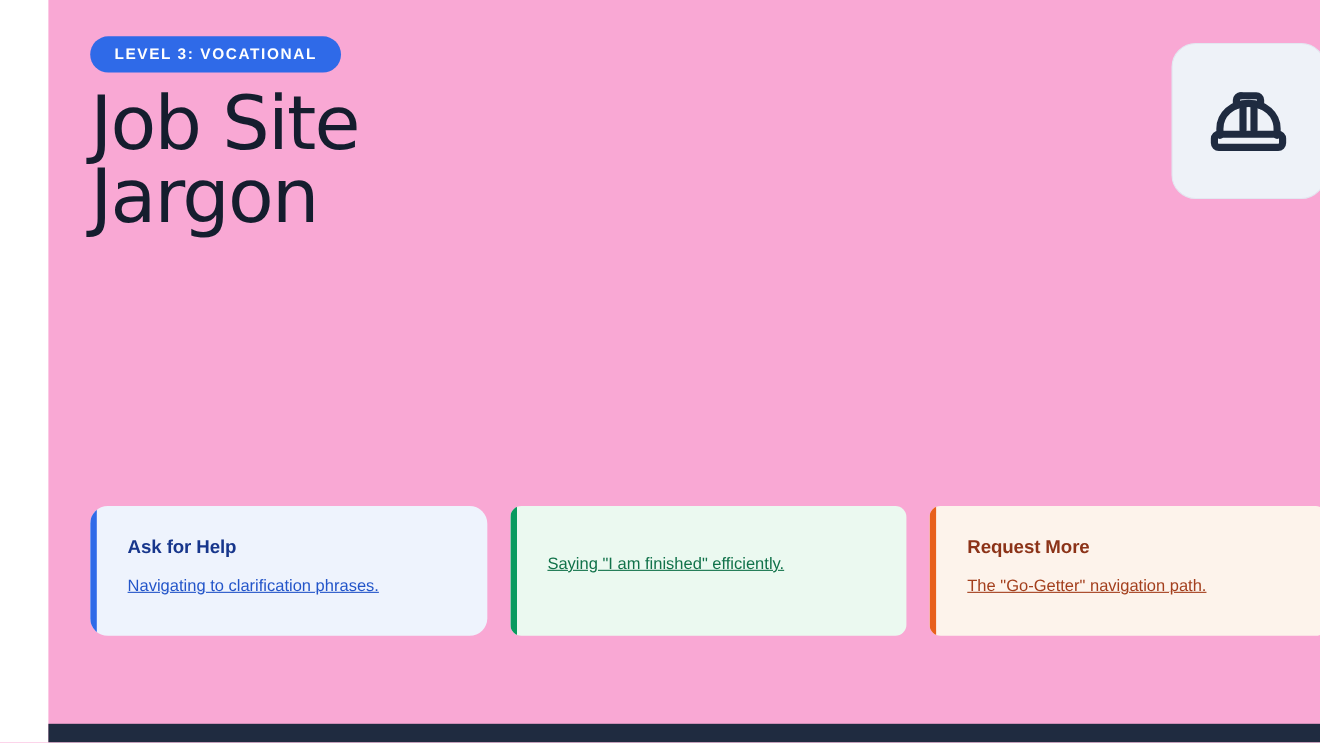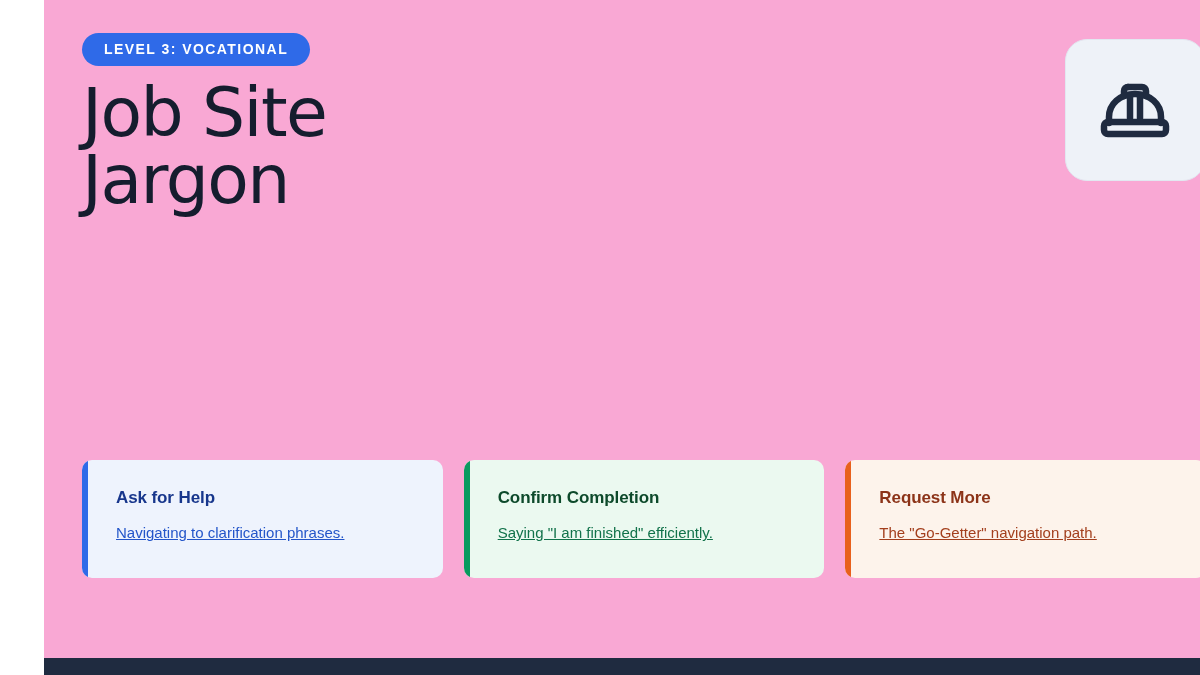--- a/index.html
+++ b/index.html
@@ -112,21 +112,21 @@
 
   .card-desc {
     margin-top: 15px;
     font-size: 15px;
     font-weight: normal;
     line-height: 1.3;
     text-decoration: underline;
   }
 
   
-  .card.blue   { background: #eef3fd; }
+  .card.blue   { background: #eef3fd; border-radius: 16px; }
   .card.blue   .card-accent { background: #2f6ae8; }
   .card.blue   .card-title { color: #17368c; }
   .card.blue   .card-desc  { color: #2355c9; }
 
   .card.green  { background: #ebf9f0; }
   .card.green  .card-accent { background: #099a5f; }
   .card.green  .card-title { color: #0d4a2b; }
   .card.green  .card-desc  { color: #11724a; }
 
   .card.orange { background: #fdf3eb; }
@@ -170,21 +170,20 @@
   <div class="cards">
 
     <div class="card blue">
       <div class="card-accent"></div>
       <div class="card-title">Ask for Help</div>
       <div class="card-desc">Navigating to clarification phrases.</div>
     </div>
 
     <div class="card green">
       <div class="card-accent"></div>
-      <div class="card-title">Confirm Completion</div>
       <div class="card-desc">Saying "I am finished" efficiently.</div>
     </div>
 
     <div class="card orange">
       <div class="card-accent"></div>
       <div class="card-title">Request More</div>
       <div class="card-desc">The "Go-Getter" navigation path.</div>
     </div>
 
   </div>

